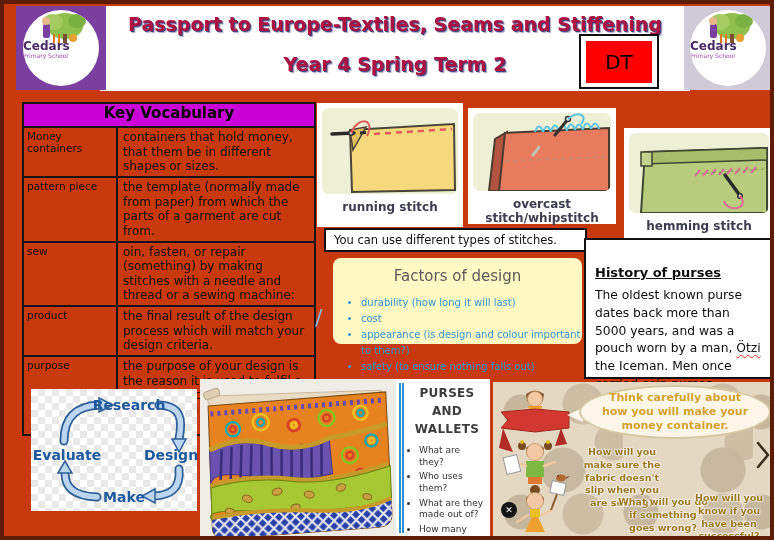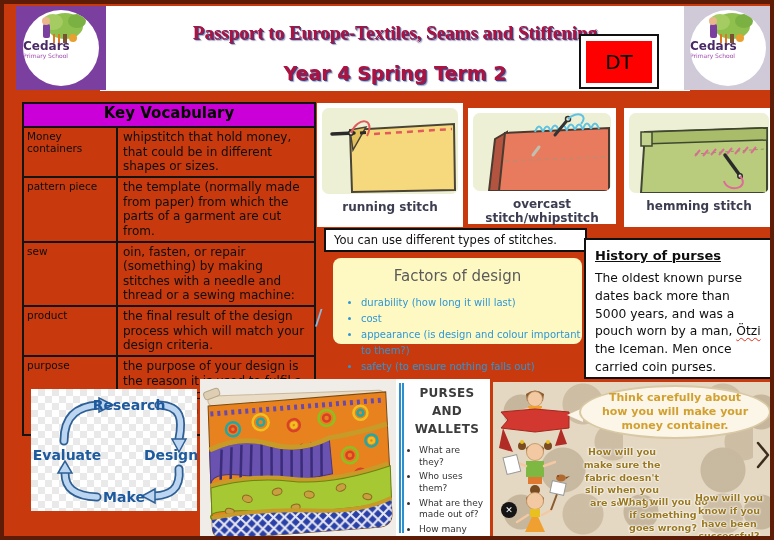--- a/index.html
+++ b/index.html
@@ -4,21 +4,21 @@
 <style>
   * { margin:0; padding:0; box-sizing:border-box; }
   body { font-family:"DejaVu Sans", sans-serif; width:774px; height:540px; }
   #page { position:relative; width:774px; height:540px; background:#5e1b05; }
   #canvas { position:absolute; left:4px; top:4px; right:4px; bottom:4px; background:#c8390d; overflow:hidden; }
   .abs { position:absolute; }
 
   
   .header-bar { left:96px; top:2px; width:590px; height:85px; background:#ffffff; text-align:center; }
   .title-line { font-weight:bold; font-size:19px; color:#ad1241; text-shadow:1px 1px 0 #40407e, 2px 2px 1px rgba(64,64,126,.45); }
-  .title-1 { margin-top:16px;font-family:Liberation Serif, serif; }
+  .title-1 { margin-top:7px; }
   .title-2 { margin-top:18px; }
   .logo-box { width:90px; height:84px; top:2px; display:flex; align-items:center; justify-content:center; }
   .logo-left { left:12px; background:#7b3fa0; }
   .logo-right { left:680px; width:88px; background:#cfc9d8; }
   .logo-circle { width:76px; height:76px; border-radius:50%; background:#ffffff; display:flex; flex-direction:column; align-items:flex-start; justify-content:flex-start; overflow:hidden; }
   .logo-name { font-size:12px; font-weight:bold; color:#4a2a66; line-height:1; margin-top:-4px; }
   .logo-sub { font-size:6px; color:#a048b0; }
   .dt-badge { left:575px; top:30px; width:80px; height:55px; background:#fff; border:2px solid #111; display:flex; align-items:center; justify-content:center; }
   .dt-inner { width:66px; height:42px; background:#ff0000; color:#000; font-size:20px; display:flex; align-items:center; justify-content:center; }
 
@@ -28,32 +28,32 @@
   .vocab th { background:#cb00d9; color:#000; font-size:15px; font-weight:bold; height:24px; text-align:center; }
   .vocab .term { width:94px; font-size:10.5px; padding:2px 3px; color:#0e0e0e; }
   .vocab .def { font-size:12px; line-height:1.22; padding:2px 5px; color:#0e0e0e; }
 
   
   .stitch-card { background:#ffffff; }
   .stitch-art { margin:5px 5px 0 5px; background:#eef0d6; border-radius:7px; }
   .stitch-caption { text-align:center; font-weight:bold; font-size:12px; color:#3d3d52; margin-top:2px; }
   .card-1 { left:313px; top:99px; width:146px; height:124px; }
   .card-2 { left:464px; top:104px; width:148px; height:116px; }
-  .card-3 { left:620px; top:104px; width:150px; height:119px; }
+  .card-3 { left:620px; top:124px; width:150px; height:119px; }
 
   .note-box { left:320px; top:224px; width:263px; height:24px; background:#fff; border:2px solid #111; font-size:11.5px; line-height:20px; padding-left:8px; color:#111; }
 
   .factors-box { left:329px; top:254px; width:249px; height:86px; background:#fef9c3; border-radius:8px; }
   .factors-title { text-align:center; color:#5a5a5a; font-size:15px; margin-top:9px; }
   .factors-box ul { margin:10px 0 0 28px; }
   .factors-box li { font-size:10px; color:#2e96d6; line-height:1.6; }
 
   .slash { left:311px; top:301px; color:#8cb8dc; font-size:22px; }
 
-  .history-box { left:580px; top:234px; width:190px; height:141px; background:#fff; border:2px solid #111; padding:8px 9px; }
+  .history-box { left:580px; top:234px; width:190px; height:141px; background:#fff; border:2px solid #111; padding:25px 9px; }
   .history-title { font-size:13px; font-weight:bold; text-decoration:underline; color:#0e0e0e; }
   .history-body { font-size:12.3px; line-height:1.45; margin-top:7px; color:#0e0e0e; }
   .wavy { text-decoration:underline wavy #e03020 1px; text-underline-offset:2px; }
 
   .cycle-box { left:27px; top:385px; width:166px; height:122px; background-color:#fff;
     background-image:linear-gradient(45deg,#e9e9e9 25%,transparent 25%,transparent 75%,#e9e9e9 75%),
                      linear-gradient(45deg,#e9e9e9 25%,transparent 25%,transparent 75%,#e9e9e9 75%);
     background-position:0 0,7px 7px; background-size:14px 14px; }
 
   
@@ -139,21 +139,21 @@
     <div class="dt-inner">DT</div>
   </div>
 
   <table class="abs vocab">
     <tbody>
           <tr>
             <th colspan="2">Key Vocabulary</th>
           </tr>
     <tr style="height:50px">
       <td class="term">Money containers</td>
-      <td class="def">whipstitch that hold money, that could be in different shapes or sizes.</td>
+      <td class="def">containers that hold money, that them be in different shapes or sizes.</td>
     </tr>
     <tr style="height:54px">
       <td class="term">pattern piece</td>
       <td class="def">the template (normally made from paper) from which the parts of a garment are cut from.</td>
     </tr>
     <tr style="height:50px">
       <td class="term">sew</td>
       <td class="def">oin, fasten, or repair (something) by making stitches with a needle and thread or a sewing machine:</td>
     </tr>
     <tr style="height:44px">

